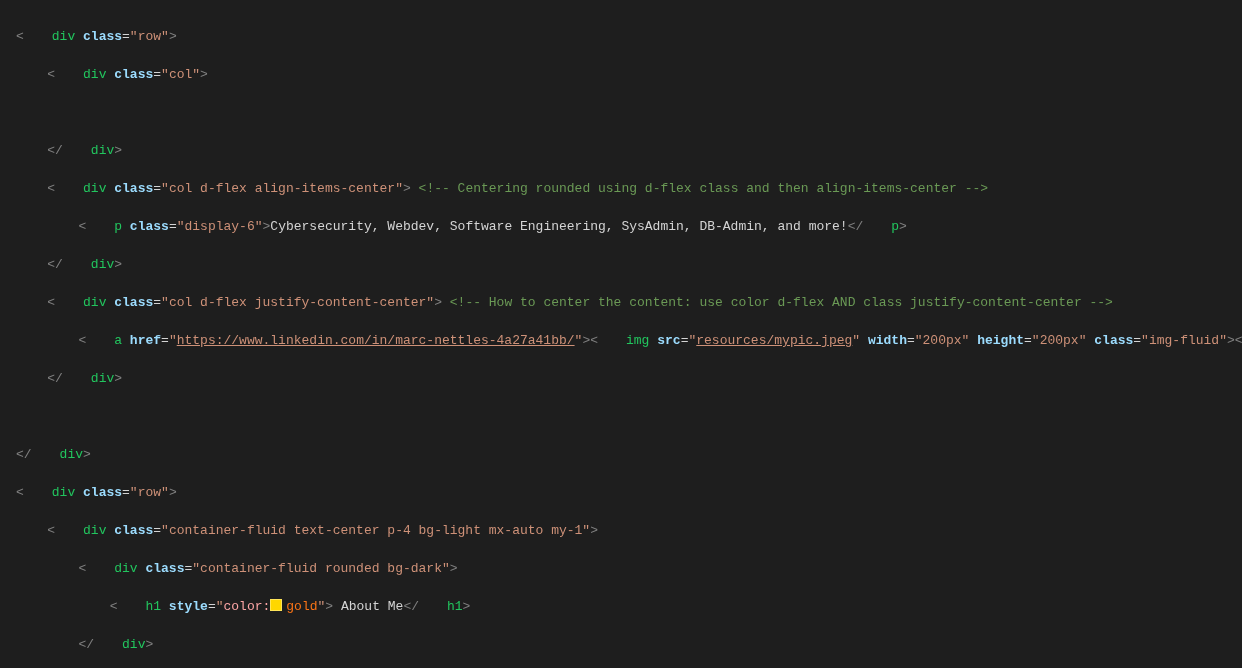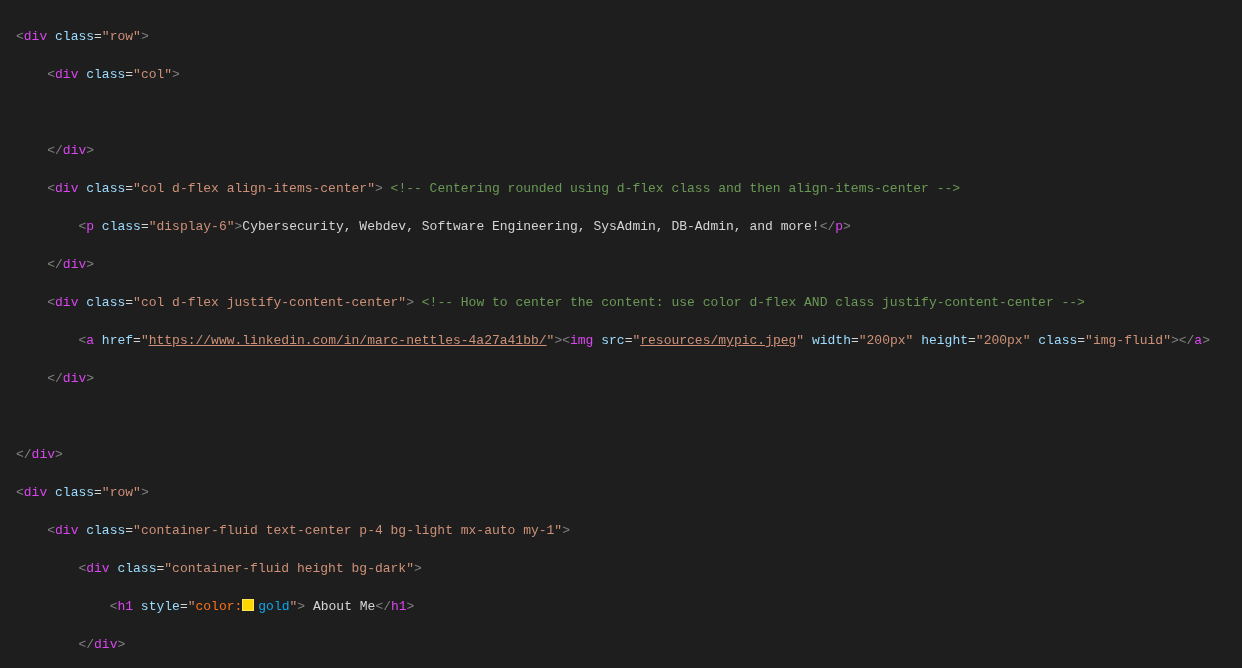--- a/index.html
+++ b/index.html
@@ -12,30 +12,30 @@
     color: #d4d4d4;
     overflow-x: auto;
   }
   .editor {
     padding: 8px 0 8px 16px;
     white-space: pre;
     min-width: 1242px;
   }
   .ln { display: block; white-space: pre; height: 19px; }
   
-  .tag   { color:#d946ef; }               
+  .tag   { color:#22c55e;margin-left:28px; }               
   .angle { color:#808080; }               
-  .attr  { color:#9cdcfe; }               
+  .attr  { color:#9cdcfe;font-weight:bold; }               
   .eq    { color:#d4d4d4; }
   .str   { color:#ce9178; }               
   .str-u { color:#ce9178; text-decoration: underline; text-decoration-color:#ce9178; }
   .cmt   { color:#6a9955; }               
   .txt   { color:#d4d4d4; }               
-  .cssprop { color:#f97316; }
-  .cssval  { color:#0ea5e9; }
+  .cssprop { color:#fca5a5; }
+  .cssval  { color:#f97316; }
   .colorbox{
     display:inline-block;
     width:10px;height:10px;
     margin-right:4px;
     border:1px solid rgba(255,255,255,0.35);
     vertical-align:-1px;
   }
 </style>
 </head>
 <body>
@@ -48,21 +48,21 @@
 <span class="ln">    <span class="angle">&lt;</span><span class="tag">div</span> <span class="attr">class</span><span class="eq">=</span><span class="str">"<span>col d-flex align-items-center</span>"</span><span class="angle">&gt;</span> <span class="cmt">&lt;!--<span> Centering rounded using d-flex class and then align-items-center </span>--&gt;</span></span>
 <span class="ln">        <span class="angle">&lt;</span><span class="tag">p</span> <span class="attr">class</span><span class="eq">=</span><span class="str">"<span>display-6</span>"</span><span class="angle">&gt;</span><span class="txt">Cybersecurity, Webdev, Software Engineering, SysAdmin, DB-Admin, and more!</span><span class="angle">&lt;/</span><span class="tag">p</span><span class="angle">&gt;</span></span>
 <span class="ln">    <span class="angle">&lt;/</span><span class="tag">div</span><span class="angle">&gt;</span></span>
 <span class="ln">    <span class="angle">&lt;</span><span class="tag">div</span> <span class="attr">class</span><span class="eq">=</span><span class="str">"<span>col d-flex justify-content-center</span>"</span><span class="angle">&gt;</span> <span class="cmt">&lt;!--<span> How to center the content: use color d-flex AND class justify-content-center </span>--&gt;</span></span>
 <span class="ln">        <span class="angle">&lt;</span><span class="tag">a</span> <span class="attr">href</span><span class="eq">=</span><span class="str">"<span class="str-u">https://www.linkedin.com/in/marc-nettles-4a27a41bb/</span>"</span><span class="angle">&gt;</span><span class="angle">&lt;</span><span class="tag">img</span> <span class="attr">src</span><span class="eq">=</span><span class="str">"<span class="str-u">resources/mypic.jpeg</span>"</span> <span class="attr">width</span><span class="eq">=</span><span class="str">"<span>200px</span>"</span> <span class="attr">height</span><span class="eq">=</span><span class="str">"<span>200px</span>"</span> <span class="attr">class</span><span class="eq">=</span><span class="str">"<span>img-fluid</span>"</span><span class="angle">&gt;&lt;/</span><span class="tag">a</span><span class="angle">&gt;</span></span>
 <span class="ln">    <span class="angle">&lt;/</span><span class="tag">div</span><span class="angle">&gt;</span></span>
 <span class="ln"> </span>
 <span class="ln"><span class="angle">&lt;/</span><span class="tag">div</span><span class="angle">&gt;</span></span>
 <span class="ln"><span class="angle">&lt;</span><span class="tag">div</span> <span class="attr">class</span><span class="eq">=</span><span class="str">"<span>row</span>"</span><span class="angle">&gt;</span></span>
 <span class="ln">    <span class="angle">&lt;</span><span class="tag">div</span> <span class="attr">class</span><span class="eq">=</span><span class="str">"<span>container-fluid text-center p-4 bg-light mx-auto my-1</span>"</span><span class="angle">&gt;</span></span>
-<span class="ln">        <span class="angle">&lt;</span><span class="tag">div</span> <span class="attr">class</span><span class="eq">=</span><span class="str">"<span>container-fluid height bg-dark</span>"</span><span class="angle">&gt;</span></span>
+<span class="ln">        <span class="angle">&lt;</span><span class="tag">div</span> <span class="attr">class</span><span class="eq">=</span><span class="str">"<span>container-fluid rounded bg-dark</span>"</span><span class="angle">&gt;</span></span>
 <span class="ln">            <span class="angle">&lt;</span><span class="tag">h1</span> <span class="attr">style</span><span class="eq">=</span><span class="str">"</span><span class="cssprop">color:</span><span class="cssval"><span class="colorbox" style="background:#ffd700"></span><span>gold</span></span><span class="str">"</span><span class="angle">&gt;</span><span class="txt"> About Me</span><span class="angle">&lt;/</span><span class="tag">h1</span><span class="angle">&gt;</span></span>
 <span class="ln">        <span class="angle">&lt;/</span><span class="tag">div</span><span class="angle">&gt;</span></span>
 
 
 
 
 
 
 
 

